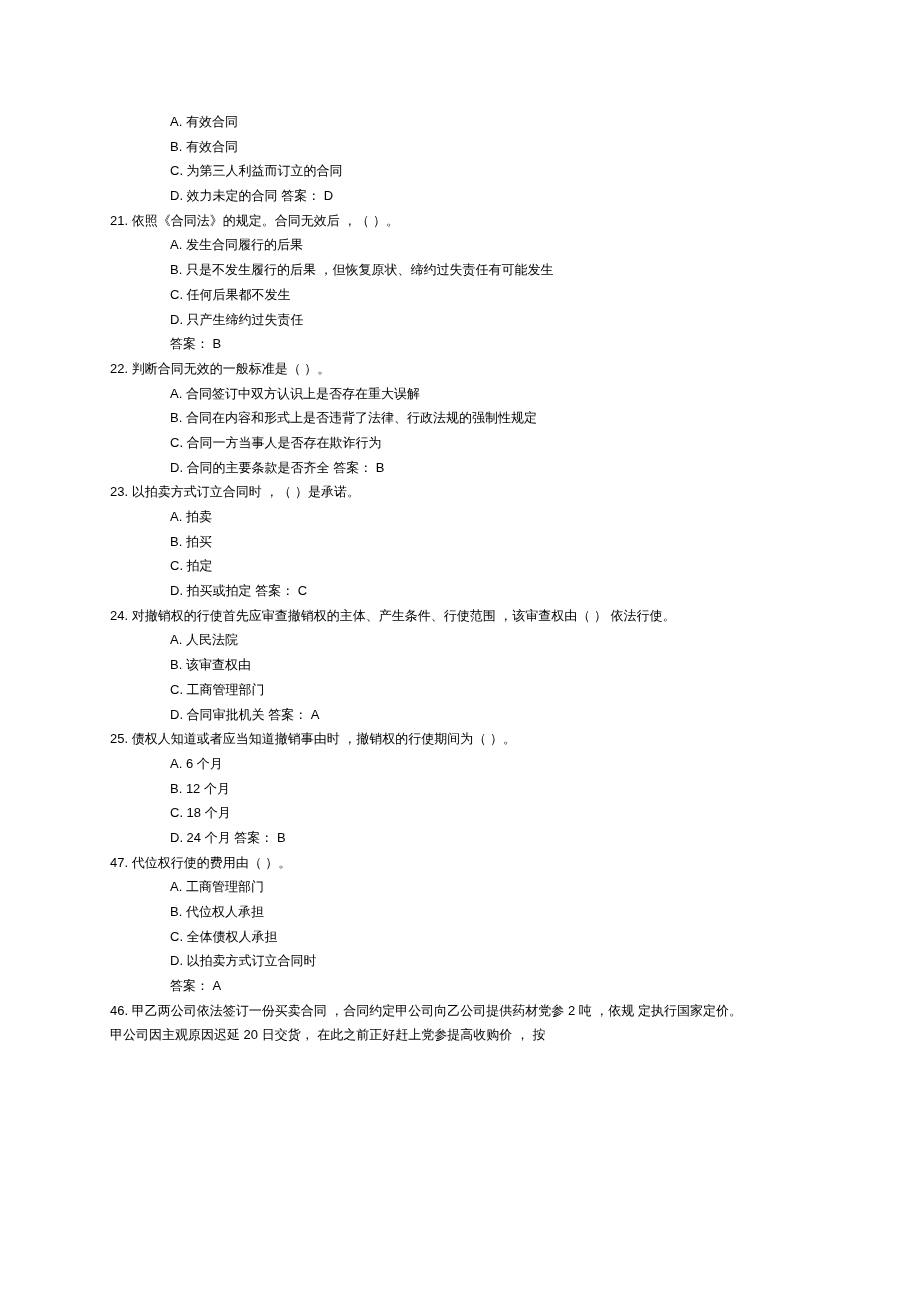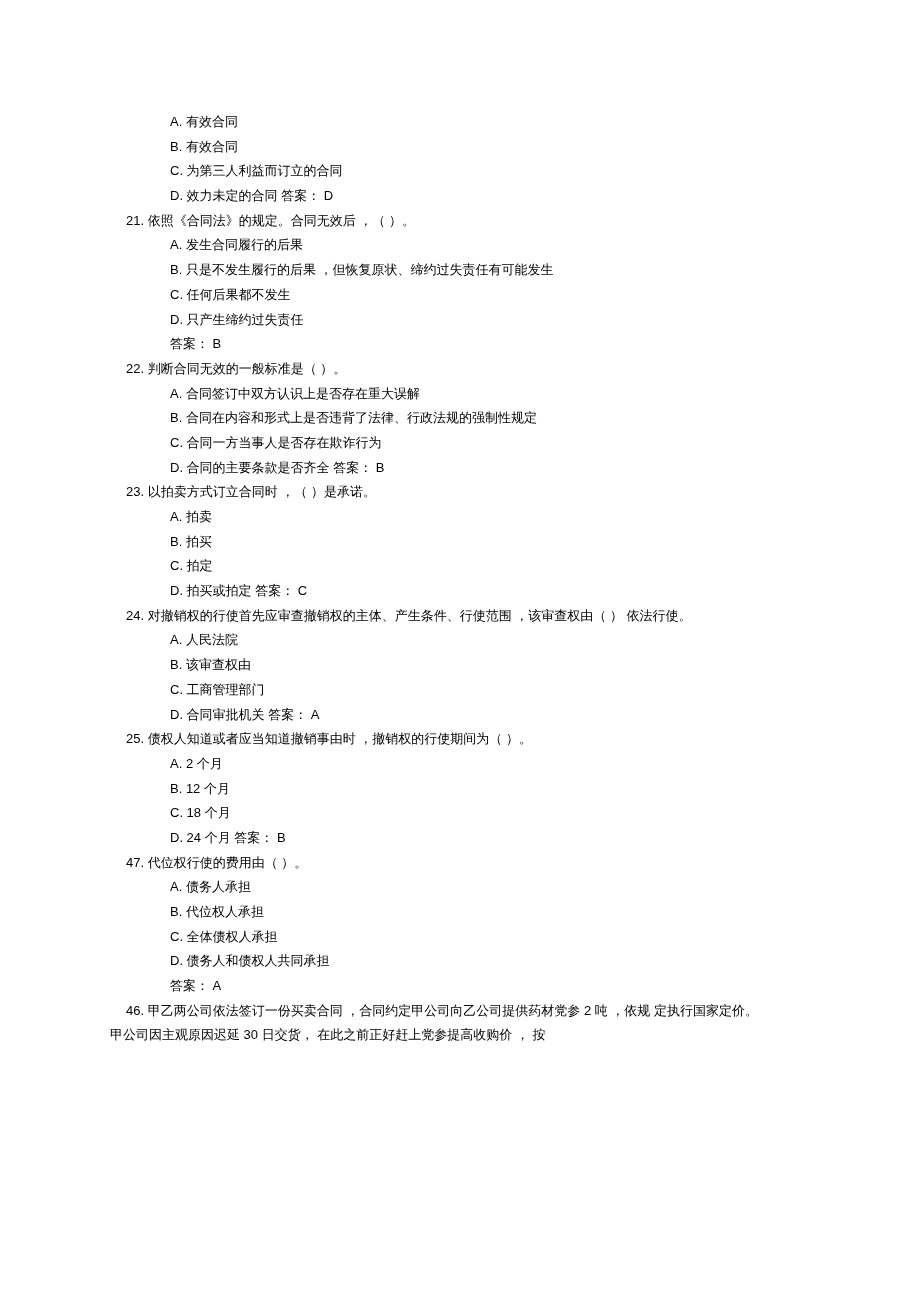--- a/index.html
+++ b/index.html
@@ -25,21 +25,20 @@
     }
     .answer-line {
       padding-left: 60px;
     }
     .final-para {
       padding-left: 0;
     }
     .q-indent {
       padding-left: 32px;
       text-indent: -32px;
-      margin-left: 16px;
     }
   </style>
 </head>
 <body>
 
 <div class="option-line">A.  有效合同</div>
 <div class="option-line">B.  有效合同</div>
 <div class="option-line">C.  为第三人利益而订立的合同</div>
 <div class="option-line">D.  效力未定的合同 答案：  D</div>
 
@@ -62,26 +61,26 @@
 <div class="option-line">C.  拍定</div>
 <div class="option-line">D.  拍买或拍定 答案：  C</div>
 
 <div class="question-line q-indent">24.  对撤销权的行使首先应审查撤销权的主体、产生条件、行使范围 ，该审查权由（  ） 依法行使。</div>
 <div class="option-line">A.  人民法院</div>
 <div class="option-line">B.  该审查权由</div>
 <div class="option-line">C.  工商管理部门</div>
 <div class="option-line">D.  合同审批机关 答案：  A</div>
 
 <div class="question-line q-indent">25.  债权人知道或者应当知道撤销事由时 ，撤销权的行使期间为（  ）。</div>
-<div class="option-line">A.  2 个月</div>
+<div class="option-line">A.  6 个月</div>
 <div class="option-line">B.  12 个月</div>
 <div class="option-line">C.  18 个月</div>
 <div class="option-line">D.  24 个月 答案：  B</div>
 
 <div class="question-line q-indent">47.  代位权行使的费用由（  ）。</div>
-<div class="option-line">A.  债务人承担</div>
+<div class="option-line">A.  工商管理部门</div>
 <div class="option-line">B.  代位权人承担</div>
 <div class="option-line">C.  全体债权人承担</div>
-<div class="option-line">D.  债务人和债权人共同承担</div>
+<div class="option-line">D.  以拍卖方式订立合同时</div>
 <div class="answer-line">答案：  A</div>
 
 <div class="question-line q-indent">46.  甲乙两公司依法签订一份买卖合同 ，合同约定甲公司向乙公司提供药材党参 2 吨 ，依规 定执行国家定价。</div>
-<div class="final-para">甲公司因主观原因迟延 30 日交货， 在此之前正好赶上党参提高收购价 ， 按</div>
+<div class="final-para">甲公司因主观原因迟延 20 日交货， 在此之前正好赶上党参提高收购价 ， 按</div>
 
 </body></html>

